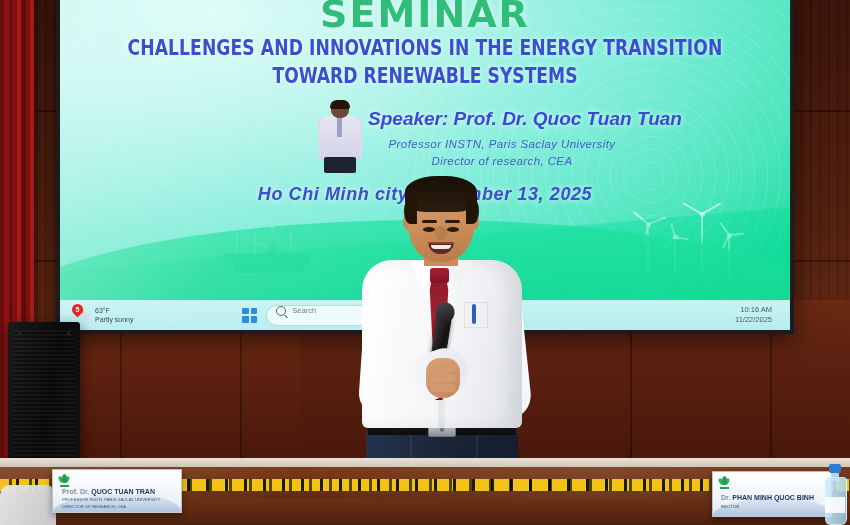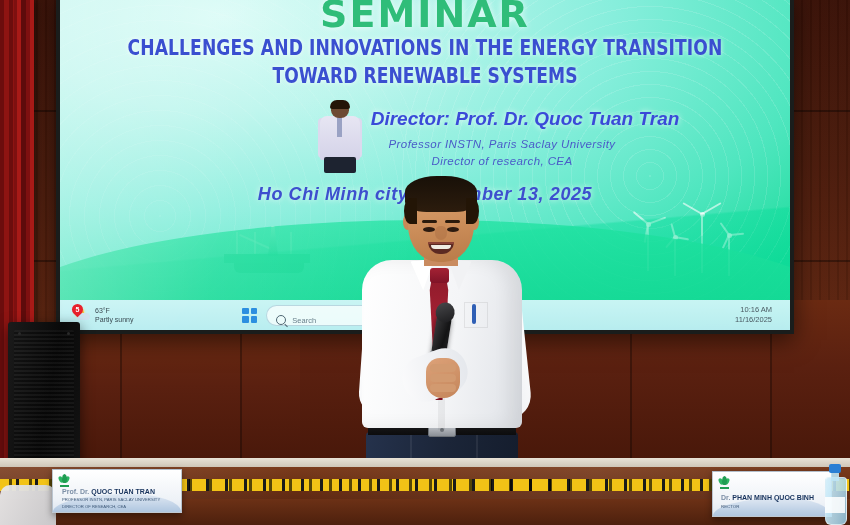--- a/index.html
+++ b/index.html
@@ -106,21 +106,21 @@
     background:#f5c341;box-shadow:0 0 3px #f7d168;}
   .wx-cloud{position:absolute;left:3px;top:6px;width:13px;height:7px;border-radius:7px;background:#cfe3ef;}
   .wx-badge{position:absolute;left:-2px;top:-3px;width:11px;height:11px;border-radius:50% 50% 50% 0;
     background:#e8212c;color:#fff;font-size:7px;line-height:11px;text-align:center;font-weight:700;
     transform:rotate(-45deg);}
   .wx-badge span{display:block;transform:rotate(45deg);}
   .wx-txt{font-size:7px;line-height:9px;color:#3b4a52;}
   .tb-center{display:flex;align-items:center;gap:9px;margin-left:auto;margin-right:auto;}
   .win-logo{width:15px;height:15px;display:grid;grid-template-columns:1fr 1fr;grid-template-rows:1fr 1fr;gap:2px;}
   .win-logo i{background:#2b8fe0;display:block;border-radius:1px;}
-  .searchbox{display:flex;align-items:flex-end;gap:6px;width:130px;height:19px;border-radius:11px;
+  .searchbox{display:flex;align-items:flex-start;gap:6px;width:130px;height:19px;border-radius:11px;
     background:rgba(255,255,255,.72);border:1px solid rgba(120,170,190,.45);padding:0 9px;}
   .mag{width:8px;height:8px;border:1.3px solid #4f6672;border-radius:50%;position:relative;flex:none;}
   .mag:after{content:"";position:absolute;right:-3px;bottom:-3px;width:4px;height:1.3px;background:#4f6672;transform:rotate(45deg);}
   .search-ph{font-size:7.5px;color:#6a818c;}
   .tb-apps{display:flex;align-items:center;gap:12px;}
   .app-ico{width:14px;height:13px;border-radius:2px;position:relative;}
   .ico-ppt{background:linear-gradient(135deg,#d24625,#b5371b);}
   .ico-teams{background:linear-gradient(135deg,#5b6fd6,#4453c0);}
   .ico-excel{background:linear-gradient(135deg,#1d9e5e,#117a45);}
   .ico-gear{background:none;}
@@ -314,21 +314,21 @@
       <div class="headshot">
         <div class="hs-arm-l"></div>
           <div class="hs-arm-r"></div>
         <div class="hs-body"></div>
           <div class="hs-tie"></div>
         <div class="hs-legs"></div>
         <div class="hs-head"></div>
           <div class="hs-hair"></div>
       </div>
 
-      <div class="t-speaker nb">Director: Prof. Dr. Quoc Tuan Tran</div>
+      <div class="t-speaker nb">Speaker: Prof. Dr. Quoc Tuan Tuan</div>
       <div class="t-aff1">Professor INSTN, Paris Saclay University</div>
       <div class="t-aff2">Director of research, CEA</div>
       <div class="t-place nb">Ho Chi Minh city, November 13, 2025</div>
     </div>
 
     <div class="taskbar" style="left:0;">
       <div class="tb-weather">
         <div class="wx-ico">
           <div class="wx-sun"></div>
             <div class="wx-cloud"></div>
@@ -365,21 +365,21 @@
             </div>
           <svg class="app-ico ico-gear" viewBox="0 0 24 24">
             <path fill="#2f6fd0" d="M12 2l2 2.2 3-.6.6 3 2.6 1.6-1.3 2.8 1.3 2.8L17.6 16l-.6 3-3-.6L12 20.6 10 18.4l-3 .6-.6-3L3.8 14.4 5.1 11.6 3.8 8.8 6.4 7.2l.6-3 3 .6z"></path>
             <circle cx="12" cy="11.6" r="3.2" fill="#eaf4ff"></circle>
           </svg>
         </div>
       </div>
 
       <div class="tb-clock">
         <div>10:16 AM</div>
-        <div>11/16/2025</div>
+        <div>11/22/2025</div>
       </div>
     </div>
   </div>
 
   <div class="curtain"></div>
   <div class="curtain2"></div>
 
   <div class="speakerbox">
     <div class="sb-grill"></div>
     <div class="sb-dot" style="left:10px;top:10px;"></div>

